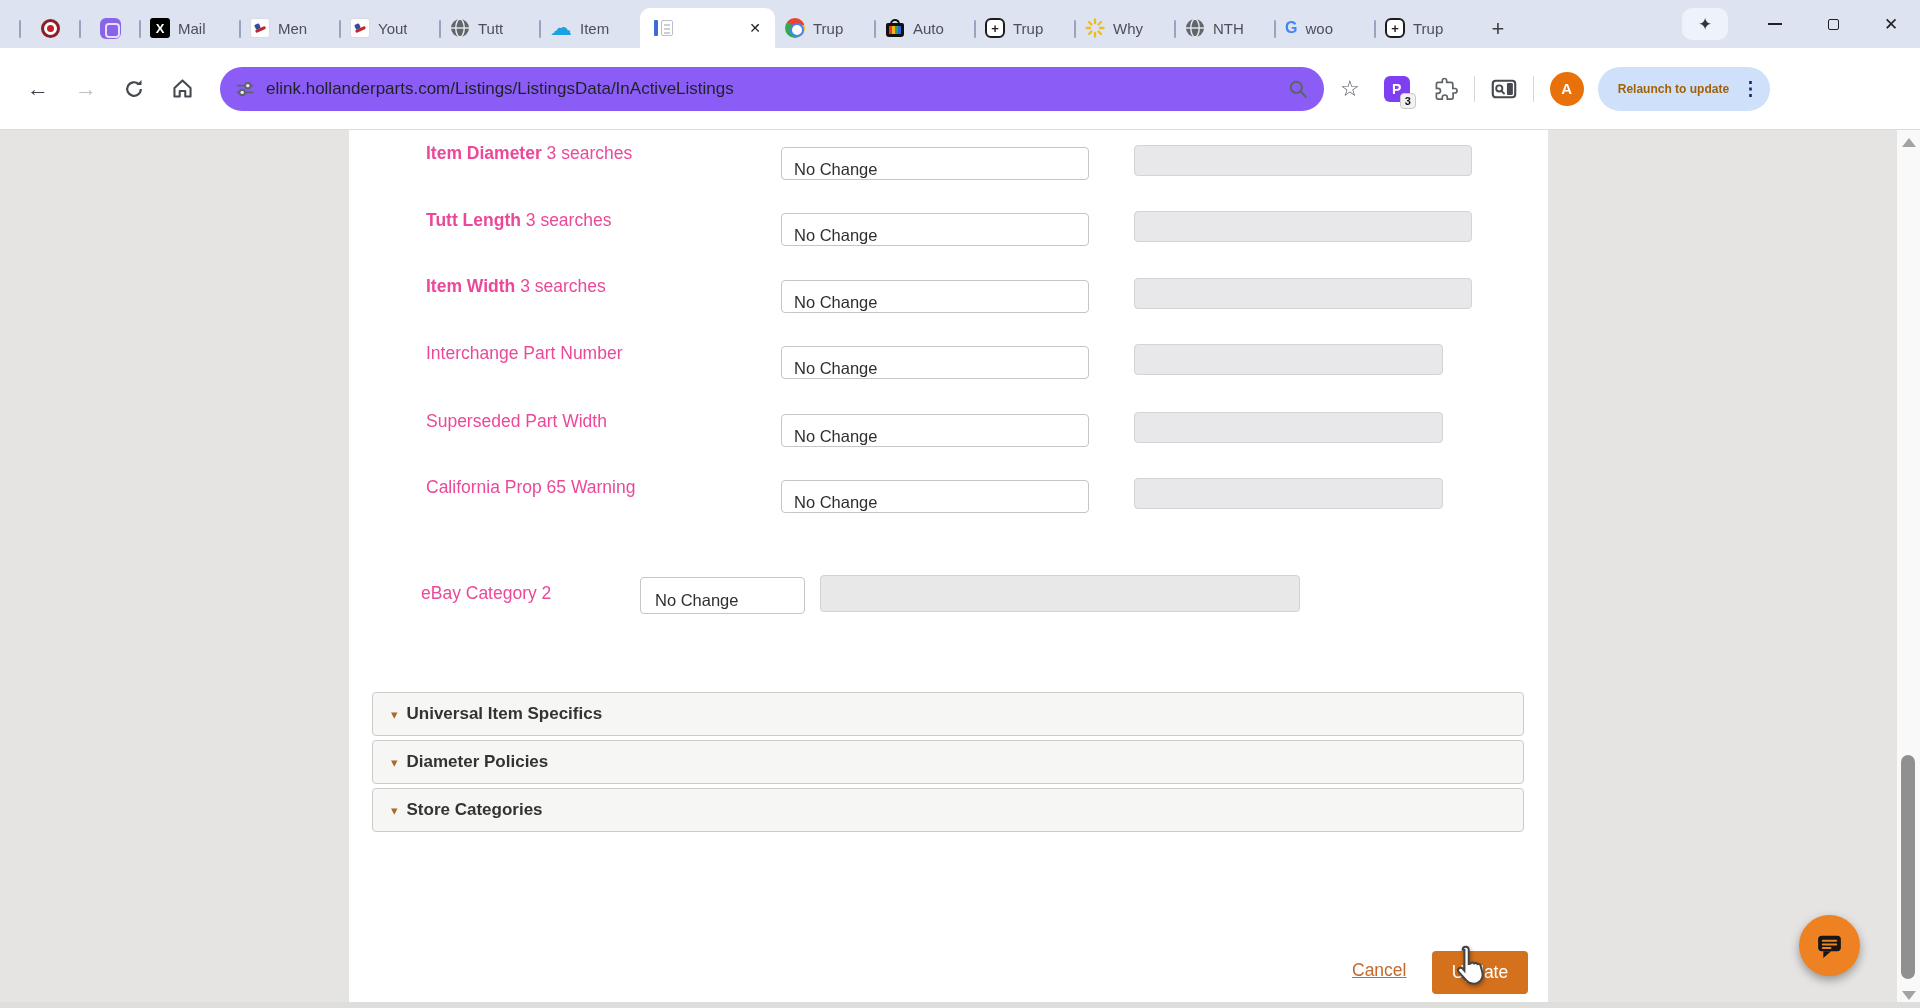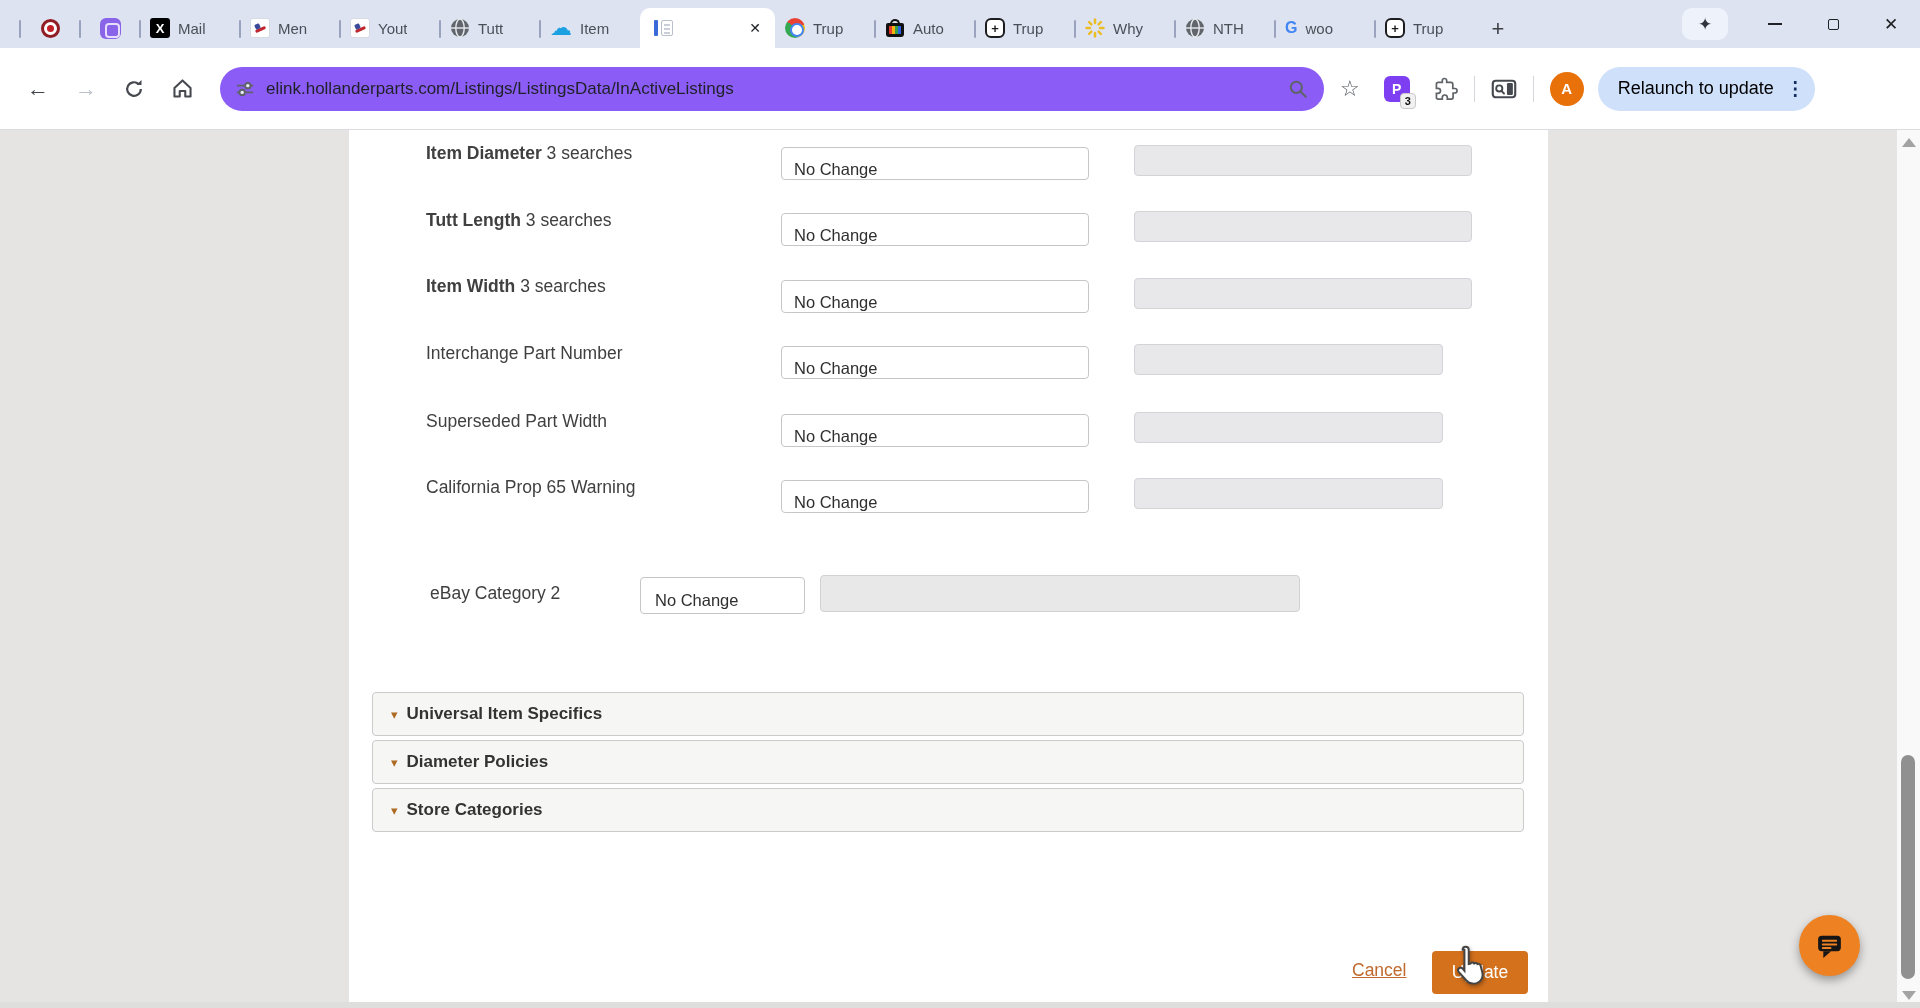--- a/index.html
+++ b/index.html
@@ -95,29 +95,29 @@
            margin-left:24px; }
   .ext-badge { position:absolute; right:-6px; bottom:-7px; width:16px; height:16px; background:#f1f1f1;
            border:1px solid #c9c9c9; border-radius:4px; color:#111; font-size:11px; font-weight:bold;
            display:flex; align-items:center; justify-content:center; }
   .puzzle { margin-left:24px; }
   .tdivider { width:1px; height:26px; background:#d4d7dc; margin:0 16px; flex:0 0 auto; }
   .avatar { width:34px; height:34px; border-radius:50%; background:#e8710a; color:#fff; font-size:15px;
             font-weight:bold; display:flex; align-items:center; justify-content:center; flex:0 0 auto; }
   .relaunch { height:44px; border-radius:22px; background:#cfe0fb; display:flex; align-items:center;
               padding:0 10px 0 20px; margin-left:14px; flex:0 0 auto; }
-  .relaunch-label { font-size:18px; color:#000000; font-weight:400; }
+  .relaunch-label { font-size:12px; color:#a16207; font-weight:700; }
   .kebab { font-size:19px; color:#14305c; margin-left:12px; font-weight:bold; }
 
   
   .grey-left  { position:absolute; left:0;    top:130px; width:349px; height:878px; background:#e5e4e3; }
   .grey-right { position:absolute; left:1548px; top:130px; width:349px; height:878px; background:#e5e4e3; }
   .bottom-strip { position:absolute; left:0; top:1002px; width:1920px; height:6px; background:#dededd; }
 
-  .row-label { position:absolute; left:426px; font-size:17.5px; color:#404040; height:26px;
+  .row-label { position:absolute; left:426px; font-size:17.5px; color:#ec4899; height:26px;
                line-height:26px; white-space:nowrap; }
   .row-label b { font-weight:bold; }
   .sel { position:absolute; left:781px; width:308px; height:33px; background:#fff;
          border:1px solid #c6c6c6; border-radius:4px; overflow:hidden; }
   .sel span { position:absolute; left:12px; top:12px; font-size:16.5px; color:#2f2f2f; white-space:nowrap; }
   .ghost-input { position:absolute; left:1134px; height:31px; background:#e8e8eb;
                  border:1px solid #d3d3d8; border-radius:4px; }
 
   .sel-ebay { position:absolute; left:640px; top:577px; width:165px; height:37px; background:#fff;
               border:1px solid #c6c6c6; border-radius:4px; overflow:hidden; }
@@ -372,21 +372,21 @@
       <span>No Change</span>
     </div>
   <input class="ghost-input" style="top: 412px; width: 309px;" disabled="" value="">
 
   <div class="row-label" style="top:474px;"><span>California Prop 65 Warning</span></div>
   <div class="sel" style="top:480px;">
       <span>No Change</span>
     </div>
   <input class="ghost-input" style="top: 478px; width: 309px;" disabled="" value="">
 
-  <div class="row-label" style="left:430px; top:580px;"><span>eBay Category 2</span></div>
+  <div class="row-label" style="left:421px; top:580px;"><span>eBay Category 2</span></div>
   <div class="sel-ebay">
       <span>No Change</span>
     </div>
   <input class="ghost-ebay" disabled="" value="" style="">
 
   <div class="section-bar" style="top:692px;">
     <span class="caret">▾</span>
     <span class="section-label">Universal Item Specifics</span>
   </div>
   <div class="section-bar" style="top:740px;">

